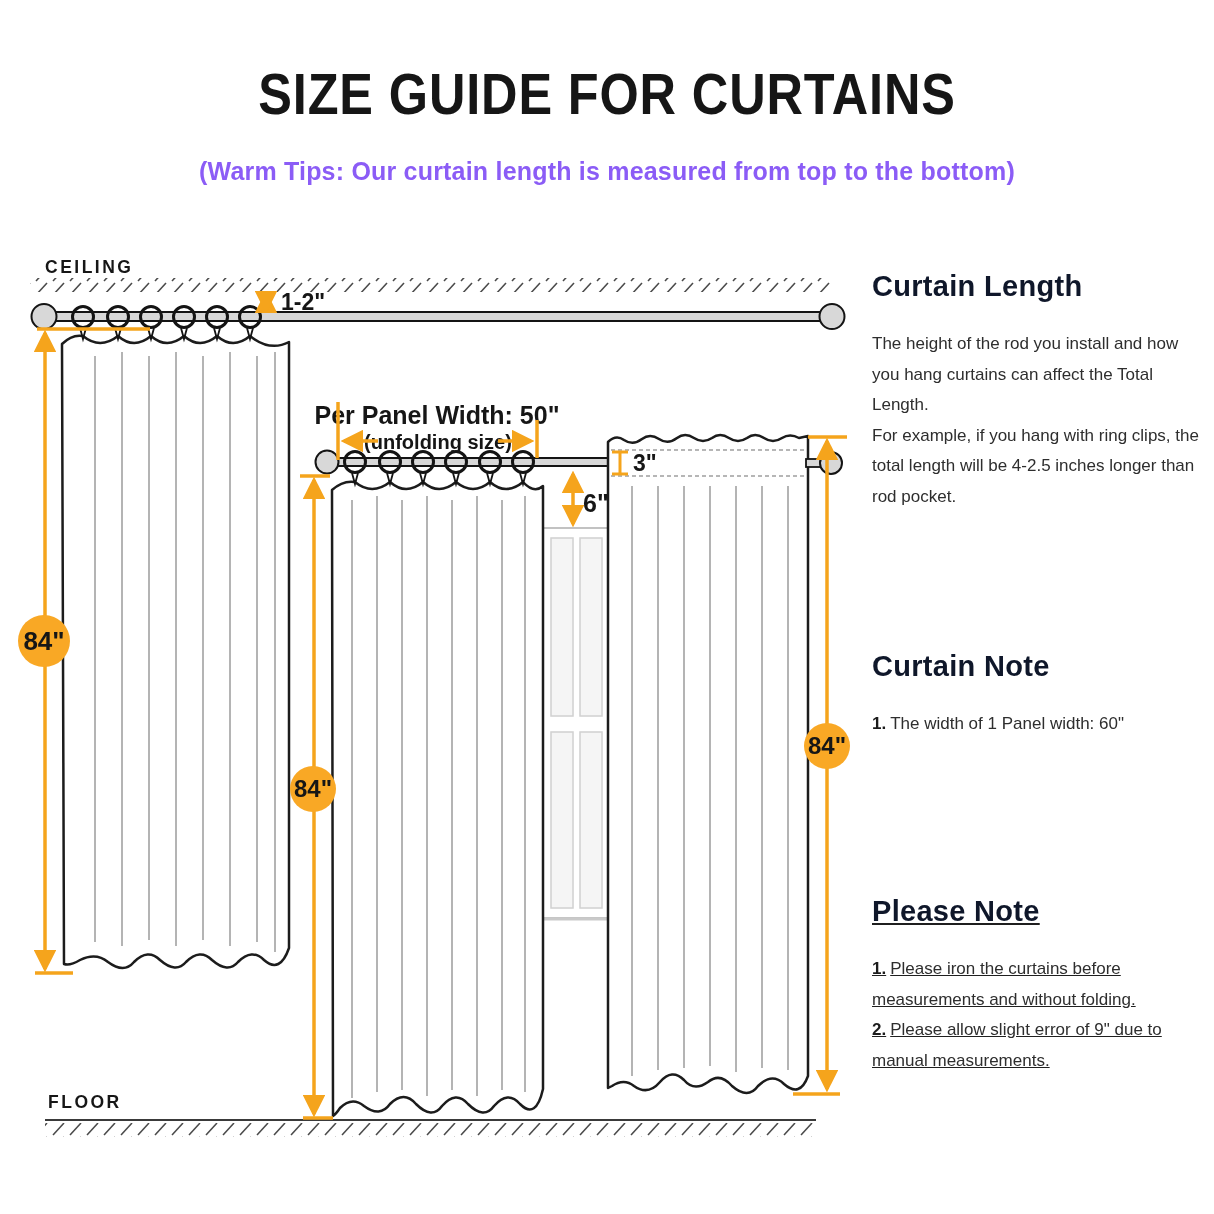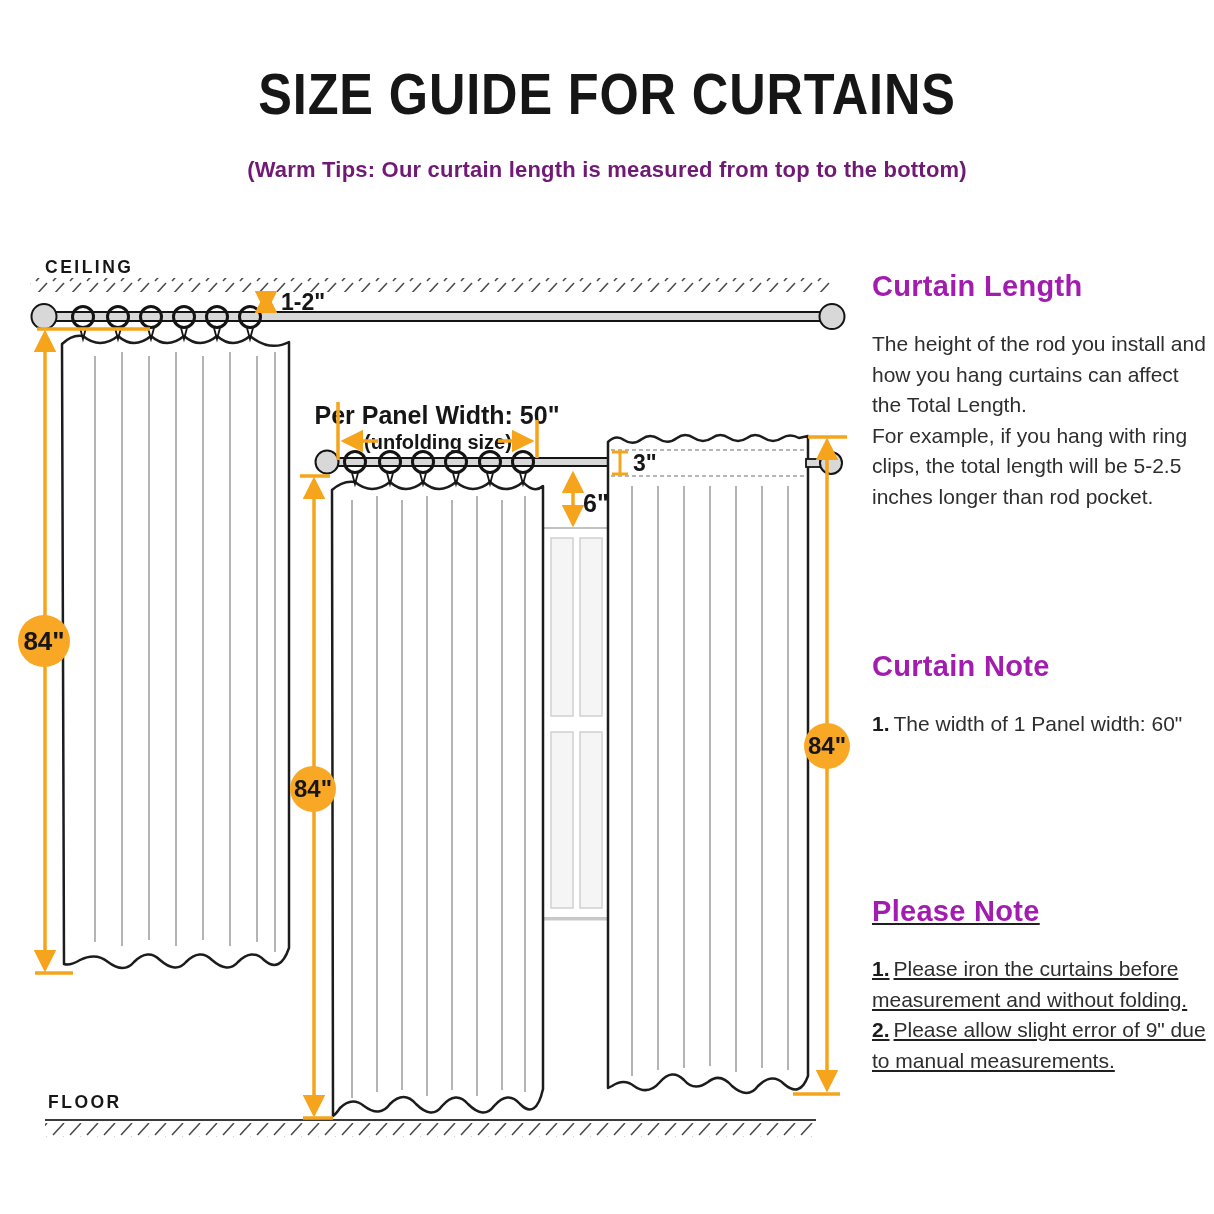--- a/index.html
+++ b/index.html
@@ -9,29 +9,29 @@
   }
   .abs{position:absolute;}
   
   .page-title{
     left:0;right:0;top:60px;text-align:center;
     font-size:58px;font-weight:800;letter-spacing:1px;color:#161616;
     transform:scaleX(.87);
   }
   .page-subtitle{
     left:0;right:0;top:157px;text-align:center;
-    font-size:22px;font-weight:600;color:#701a75;letter-spacing:.2px;
+    font-size:25px;font-weight:600;color:#8b5cf6;letter-spacing:.2px;
   }
   
   .info-col{left:872px;width:338px;}
   .info-section h2{
-    margin:0 0 26px 0;font-size:29px;font-weight:800;color:#a21caf;letter-spacing:.3px;
+    margin:0 0 26px 0;font-size:29px;font-weight:800;color:#0f172a;letter-spacing:.3px;
   }
   .info-section p, .info-section .para{
-    margin:0;font-size:21px;line-height:30.5px;color:#2e2e2e;
+    margin:0;font-size:17px;line-height:30.5px;color:#2e2e2e;
   }
   .info-section .item b{margin-right:4px;color:#1c1c1c;}
   .s1{top:270px;}
   .s2{top:650px;}
   .s3{top:895px;text-decoration:underline;}
   
   svg text{font-family:"Liberation Sans",sans-serif;fill:#161616;}
 </style>
 </head>
 <body>
@@ -197,25 +197,25 @@
     <line x1="827" y1="201" x2="827" y2="849" stroke="#F5A41C" stroke-width="3.5" marker-start="url(#mk)" marker-end="url(#mk)"></line>
     <line x1="793" y1="854" x2="840" y2="854" stroke="#F5A41C" stroke-width="3.5"></line>
     <circle cx="827" cy="506" r="23" fill="#F9A825"></circle>
     <text x="827" y="514" text-anchor="middle" font-size="24" font-weight="700">84"</text>
   </g>
 </svg>
 
 <div class="abs info-col info-section s1">
   <h2>Curtain Length</h2>
   <div class="para">The height of the rod you install and how you hang curtains can affect the Total Length.</div>
-  <div class="para">For example, if you hang with ring clips, the total length will be 5-2.5 inches longer than rod pocket.</div>
+  <div class="para">For example, if you hang with ring clips, the total length will be 4-2.5 inches longer than rod pocket.</div>
 </div>
 
 <div class="abs info-col info-section s2">
   <h2>Curtain Note</h2>
   <p class="item"><b>1.</b><span>The width of 1 Panel width: 60"</span></p>
 </div>
 
 <div class="abs info-col info-section s3">
   <h2>Please Note</h2>
-  <p class="item"><b>1.</b><span>Please iron the curtains before measurement and without folding.</span></p>
+  <p class="item"><b>1.</b><span>Please iron the curtains before measurements and without folding.</span></p>
   <p class="item"><b>2.</b><span>Please allow slight error of 9" due to manual measurements.</span></p>
 </div>
 
 </body></html>

